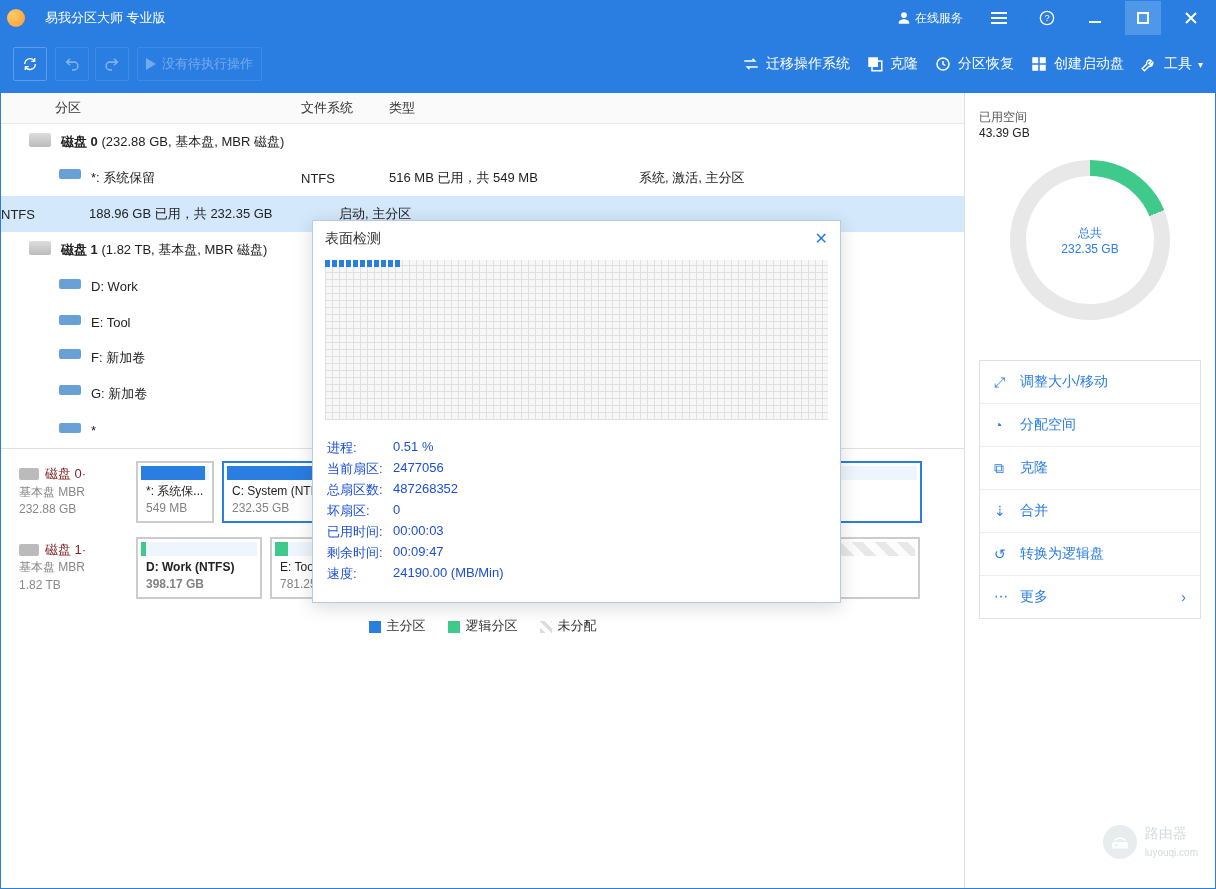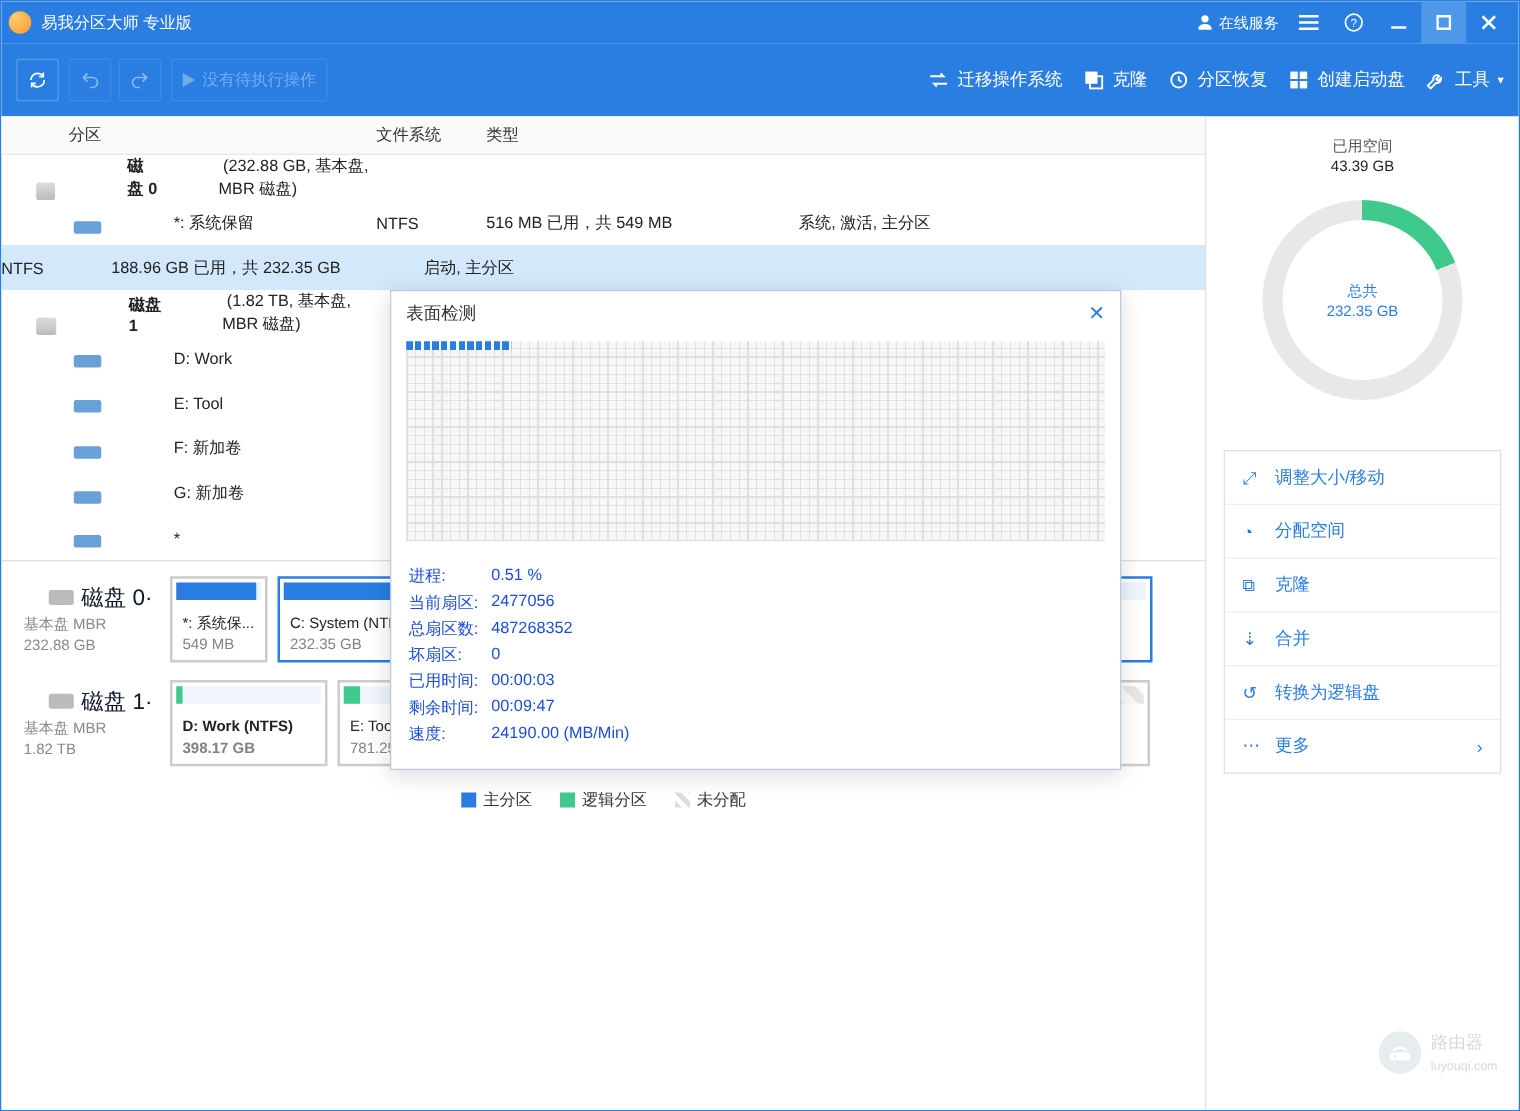--- a/index.html
+++ b/index.html
@@ -1,17 +1,17 @@
 <!DOCTYPE html>
 <html><head>
 <meta charset="utf-8">
 <style>
 * { margin: 0; padding: 0; box-sizing: border-box; font-family: "Microsoft YaHei", Arial, sans-serif; }
 body { background: #fff; width: 1216px; height: 889px; overflow: hidden; border: 1px solid #2a7de1; }
-.titlebar { background: #2a7de1; height: 34px; display: flex; align-items: center; padding: 0 6px; color: #fff; font-size: 13px; }
+.titlebar { background: #2a7de1; height: 34px; display: flex; align-items: center; padding: 0 6px; color: #fff; font-size: 13px; gap: 12px; }
 .titlebar .logo { width: 18px; height: 18px; border-radius: 50%; background: radial-gradient(circle at 30% 30%, #ffcc66, #ff9933); margin-right: 8px; display:inline-block;}
 .titlebar .spacer { flex: 1; }
 .titlebar .tbtn { width: 36px; height: 34px; display: flex; align-items: center; justify-content: center; cursor: pointer; }
 .titlebar .tbtn.maximize { background: #4f97e8; }
 .titlebar .tbtn svg { stroke: #fff; fill: none; }
 .titlebar .service { display:flex; align-items:center; gap:4px; margin-right:6px; font-size:12px;}
 .toolbar { background: #2a7de1; height: 58px; display: flex; align-items: center; padding: 0 12px; gap: 8px; color: #fff; }
 .tb-group { display:flex; gap:6px; }
 .tb-btn { border:1px solid #5a9de8; height:34px; min-width:34px; display:flex; align-items:center; justify-content:center; border-radius:2px; cursor:pointer; padding:0 8px; font-size:13px; color:#cde1f7;}
 .tb-btn.disabled { opacity:.45; cursor:default; }
@@ -23,52 +23,52 @@
 .col-part {flex:0 0 300px; padding-left:54px;}
 .col-fs {flex:0 0 88px;}
 .col-cap {flex:0 0 250px;}
 .col-type {flex:1;}
 .disk-tree { overflow:auto; font-size:13px; color:#222; }
 .tree-row { display:flex; align-items:center; height:36px; }
 .tree-row.sel { background:#d3e8fb; }
 .tree-row .icon { width:22px; height:14px; background:#bbb; border-radius:2px; margin-right:10px; display:inline-block; position:relative; }
 .tree-row .icon.drive { background:linear-gradient(#ddd,#bbb);}
 .tree-row .icon.part { background:#6aa0d8; height:10px;}
-.tree-row .label-cell { flex:0 0 300px; display:flex; align-items:flex-end; padding-left:28px;gap:48px;}
+.tree-row .label-cell { flex:0 0 300px; display:flex; align-items:flex-start; padding-left:28px;}
 .tree-row.child .label-cell { padding-left:58px; }
 .tree-row .fs-cell {flex:0 0 88px;}
 .tree-row .cap-cell {flex:0 0 250px;}
 .tree-row .type-cell {flex:1;}
 .right { flex:0 0 250px; padding:16px 14px; display:flex; flex-direction:column; align-items:center;}
 .donut { position:relative; width:160px; height:160px; border-radius:50%; background:conic-gradient(#3fc98b 0deg 68deg, #e8e8e8 68deg 360deg); display:flex; align-items:center; justify-content:center; margin-top:20px;}
 .donut::after { content:""; width:128px; height:128px; border-radius:50%; background:#fff; position:absolute;}
 .donut .center { position:relative; z-index:1; text-align:center; font-size:12px; color:#2a7de1;}
-.used-label { font-size:12px; color:#555; text-align:center; width:100%; }
+.used-label { font-size:12px; color:#555; text-align:left; width:100%; }
 .used-label .val { color:#222;}
 .side-actions { width:100%; border:1px solid #e0e0e0; margin-top:40px;}
 .side-actions .act { display:flex; align-items:center; gap:10px; padding:12px 14px; border-top:1px solid #eee; color:#2a7de1; font-size:14px; cursor:pointer;}
 .side-actions .act:first-child { border-top:none;}
 .side-actions .act .ico { width:16px; height:16px; display:inline-block; }
 .side-actions .act.more { color:#2a7de1; justify-content:space-between;}
 .bottom-disks { border-top:1px solid #e0e0e0; padding:6px 12px; }
 .disk-strip { display:flex; gap:8px; margin:6px 0 14px 0; }
 .disk-meta { flex:0 0 115px; font-size:12px; padding:4px 6px; line-height:1.45;}
-.disk-meta .dname{ display:flex; align-items:center; gap:6px; color:#0f172a; font-size:18px;justify-content:flex-end;}
+.disk-meta .dname{ display:flex; align-items:center; gap:6px; color:#7f1d1d; font-size:13px;}
 .disk-meta .sub{color:#888;}
 .part-block { border:2px solid #ccc; padding:4px 8px; font-size:12px; line-height:1.4; min-height:60px; display:flex; flex-direction:column; justify-content:flex-end; position:relative; overflow:hidden;}
 .part-block.sel { border-color:#2a7de1; }
 .part-block .bar { position:absolute; top:3px; left:3px; right:3px; height:14px; background:#eef5fd; }
 .part-block .bar .fill { height:100%; background:#2a7de1; }
 .part-block .bar.green .fill { background:#3fc98b; }
 .part-block .bar.dashed { background:repeating-linear-gradient(45deg,#e8e8e8 0 8px,#fcfcfc 8px 16px); }
 .part-block .pname { color:#222; }
 .part-block .psize { color:#828282; }
 .legend { display:flex; gap:22px; justify-content:center; padding:4px 0 8px 0; font-size:13px; color:#333;}
 .legend .sq{ width:12px; height:12px; display:inline-block; margin-right:6px; vertical-align:middle;}
-.dialog { position:absolute; top:232px; left:312px; width:585px; background:#fff; border:1px solid #b6cbe0; box-shadow:0 4px 18px rgba(0,0,0,.15); z-index:50;}
+.dialog { position:absolute; top:220px; left:312px; width:529px; background:#fff; border:1px solid #b6cbe0; box-shadow:0 4px 18px rgba(0,0,0,.15); z-index:50;}
 .dialog .dlg-title { display:flex; align-items:center; justify-content:space-between; padding:8px 12px; font-size:14px; color:#333;}
 .dialog .close-x { color:#2a7de1; cursor:pointer; font-size:16px;}
 .dialog .grid { margin:4px 12px 10px 12px; height:160px; position:relative; background:repeating-linear-gradient(0deg,#e0e0e0 0 1px,transparent 1px 7px), repeating-linear-gradient(90deg,#e0e0e0 0 1px,transparent 1px 7px); background-color:#f7f7f7;}
 .dialog .grid .done { position:absolute; top:0; left:0; height:7px; background:repeating-linear-gradient(90deg,#2a7de1 0 5px,#fff 5px 7px); }
 .dialog .stats { padding:6px 14px 16px 14px; font-size:13px; color:#1d4ed8;}
 .dialog .stats .row { display:flex; margin:3px 0; }
 .dialog .stats .k { flex:0 0 66px; }
 .dialog .btnrow { display:flex; justify-content:flex-end; padding:10px 14px 14px;}
 .dialog .btn { border:1px solid #c6c6c6; background:#fff; padding:6px 20px; font-size:13px; cursor:pointer; border-radius:2px;}
 .watermark { position:absolute; right:18px; bottom:30px; font-size:14px; color:#cfd6dc; opacity:.9; display:flex; align-items:center; gap:8px;}

